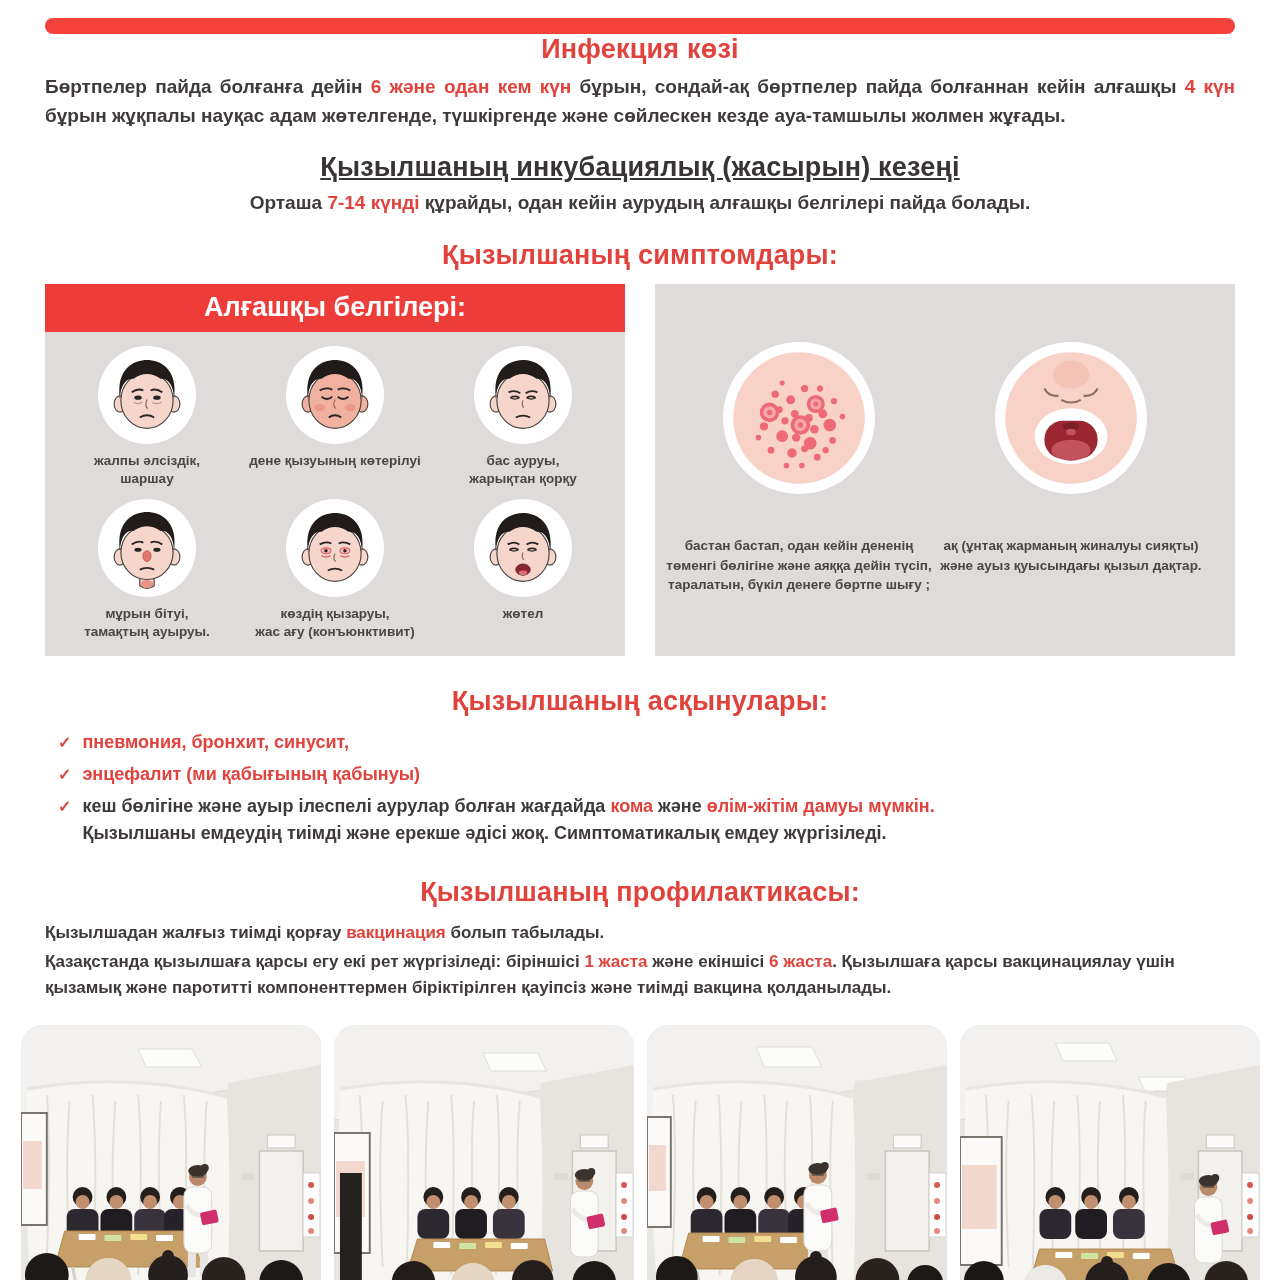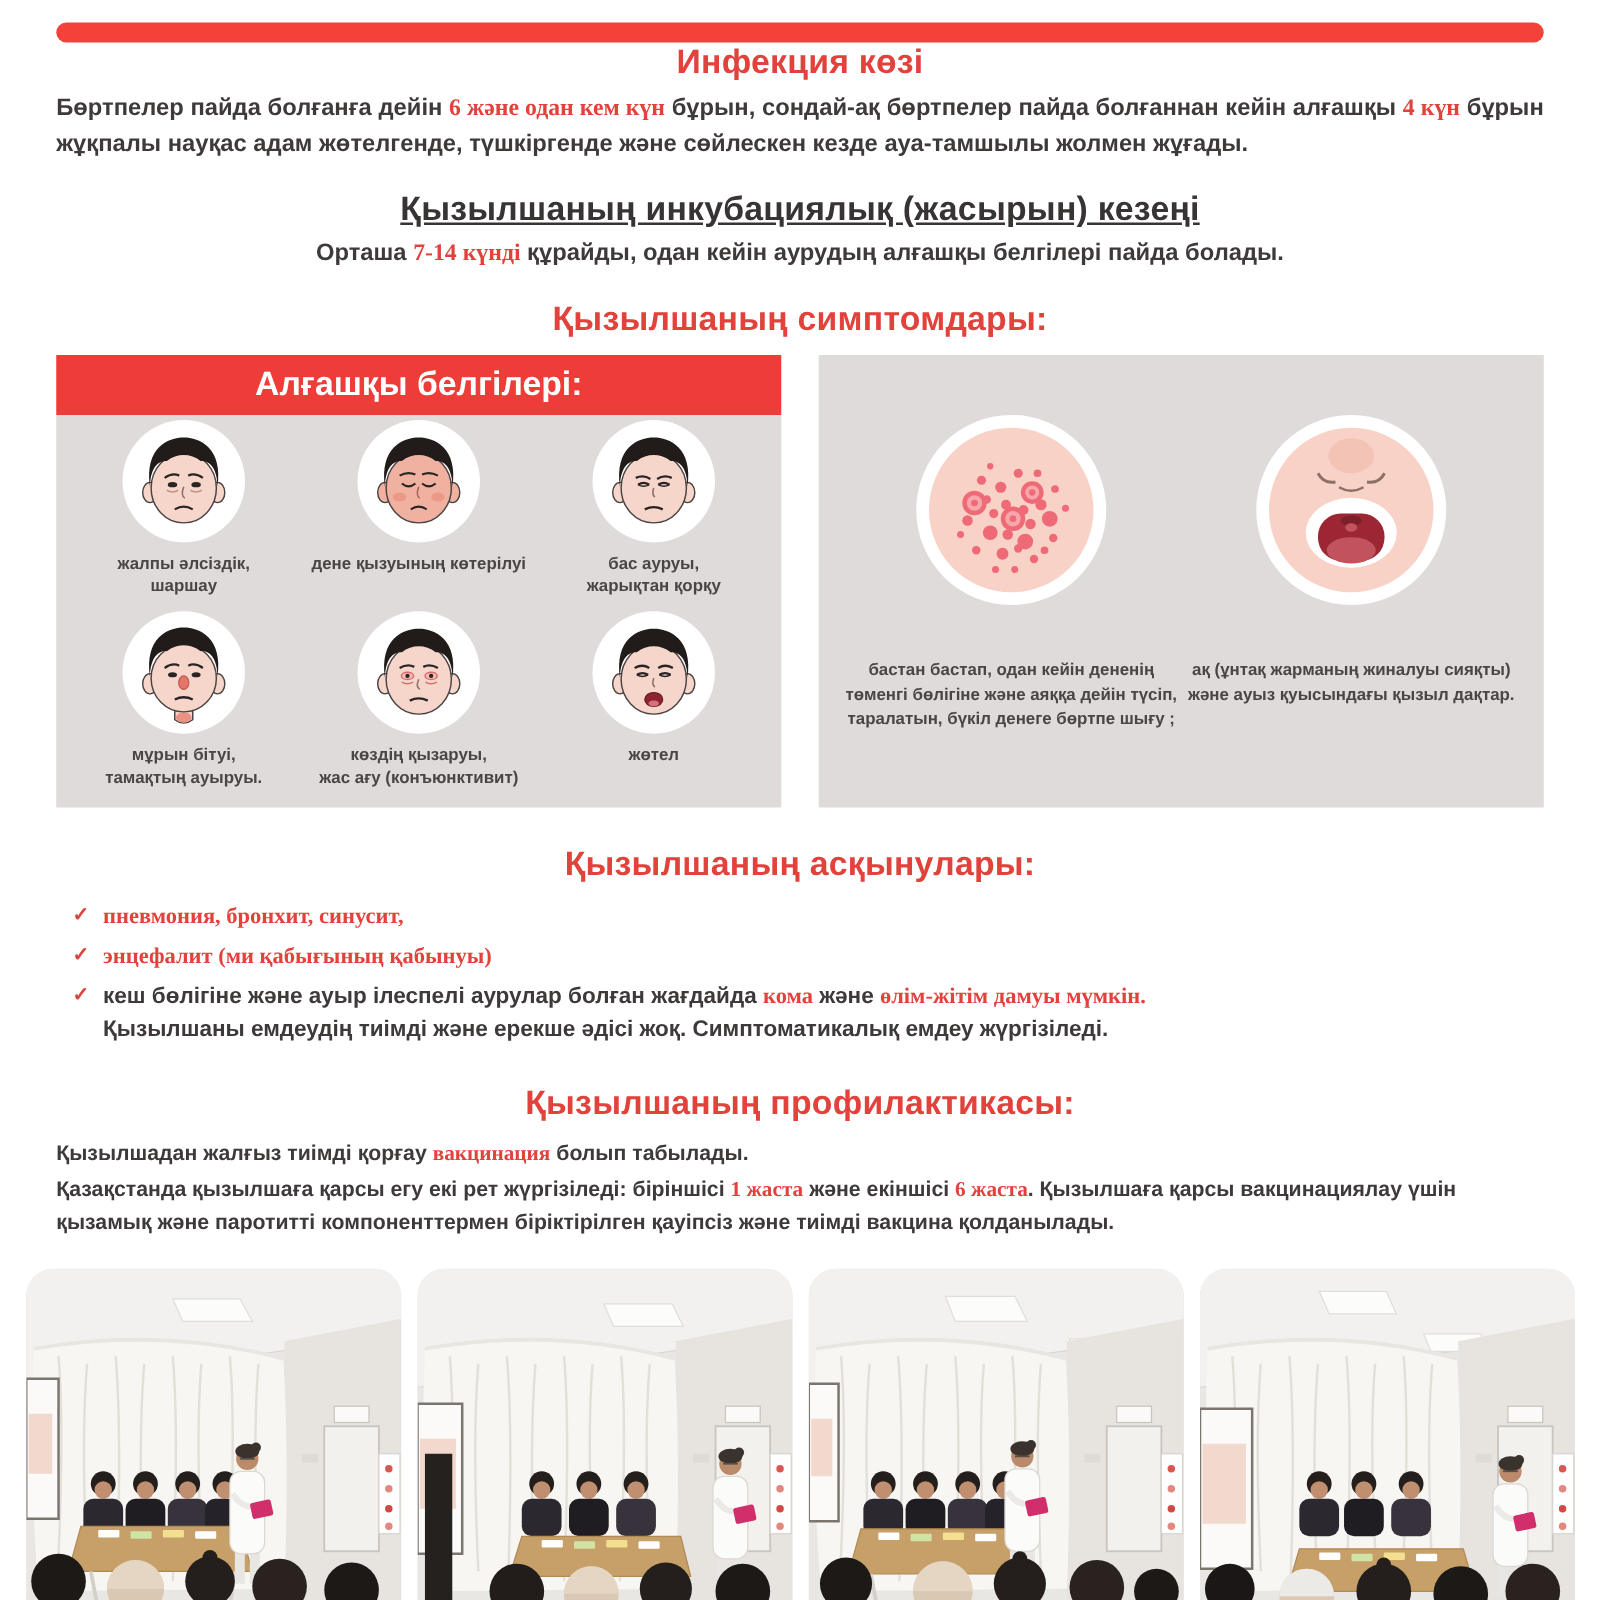--- a/index.html
+++ b/index.html
@@ -1,37 +1,37 @@
 <!DOCTYPE html>
 <html><head>
 <meta charset="utf-8">
 <style>
   html,body{margin:0;padding:0;}
   body{
     width:1280px;height:1280px;background:#ffffff;
     font-family:"Liberation Sans",sans-serif;color:#3e3a39;
     overflow:hidden;position:relative;
   }
-  .rd{color:#e2423c;font-family:Liberation Serif, serif;}
+  .rd{color:#e2423c;}
   .topbar{height:16px;border-radius:9px;background:#f4423a;margin:18px 45px 0;}
   .sec-title{text-align:center;font-weight:bold;font-size:27px;color:#e2423c;letter-spacing:.2px;margin:0;}
   .sec-title.dark{color:#383434;text-decoration:underline;}
   .mt14{} .mt22{margin-top:22px;} .mt26{margin-top:26px;} .mt30{margin-top:30px;}
   .body-text{margin:8px 45px 0;font-size:19px;font-weight:bold;color:#3e3a39;line-height:1.5;text-align:justify;}
   .center-text{text-align:center;margin:9px 45px 0;font-size:19px;font-weight:bold;color:#3e3a39;}
   .panels{display:flex;gap:30px;margin:13px 45px 0;}
   .panel{flex:1;display:flex;flex-direction:column;}
   .panel-header{background:#ee3d39;color:#ffffff;text-align:center;font-size:27px;font-weight:bold;padding:8px 0 9px;}
-  .panel-body{background:#dfdbda;flex:1;padding:4px 8px 16px;}
+  .panel-body{background:#dfdbda;flex:1;padding:14px 8px 16px;}
   .faces{display:grid;grid-template-columns:repeat(3,1fr);row-gap:12px;}
   .face-cell{display:flex;flex-direction:column;align-items:center;}
   .face-circle{width:98px;height:98px;background:#ffffff;border-radius:50%;display:flex;align-items:center;justify-content:center;}
   .face-circle svg{width:90px;height:90px;}
   .caption{margin-top:8px;font-size:13.5px;font-weight:bold;color:#4b4645;text-align:center;white-space:pre-line;line-height:1.3;}
-  .main-signs{display:flex;justify-content:center;align-items:flex-start;padding-top:44px;}
+  .main-signs{display:flex;justify-content:flex-start;align-items:flex-start;padding-top:44px;}
   .main-cell{display:flex;flex-direction:column;align-items:center;width:272px;}
   .big-circle{width:152px;height:152px;border-radius:50%;background:#ffffff;display:flex;align-items:center;justify-content:center;}
   .big-circle svg{width:140px;height:140px;}
   .main-caption{margin-top:42px;font-size:13.5px;font-weight:bold;color:#4b4645;text-align:center;white-space:pre-line;line-height:1.45;}
   .checklist{margin:12px 45px 0 58px;}
   .check-item{display:flex;gap:11px;font-size:18px;font-weight:bold;line-height:1.5;margin-bottom:5px;color:#3e3a39;}
   .check-item.red-item{color:#e2423c;}
   .check{color:#d9453f;font-size:16px;padding-top:2px;flex:0 0 auto;}
   .check-item .txt{white-space:pre-line;}
   .prevent-text{margin:12px 45px 0;font-size:17px;font-weight:bold;color:#3e3a39;line-height:1.55;}

